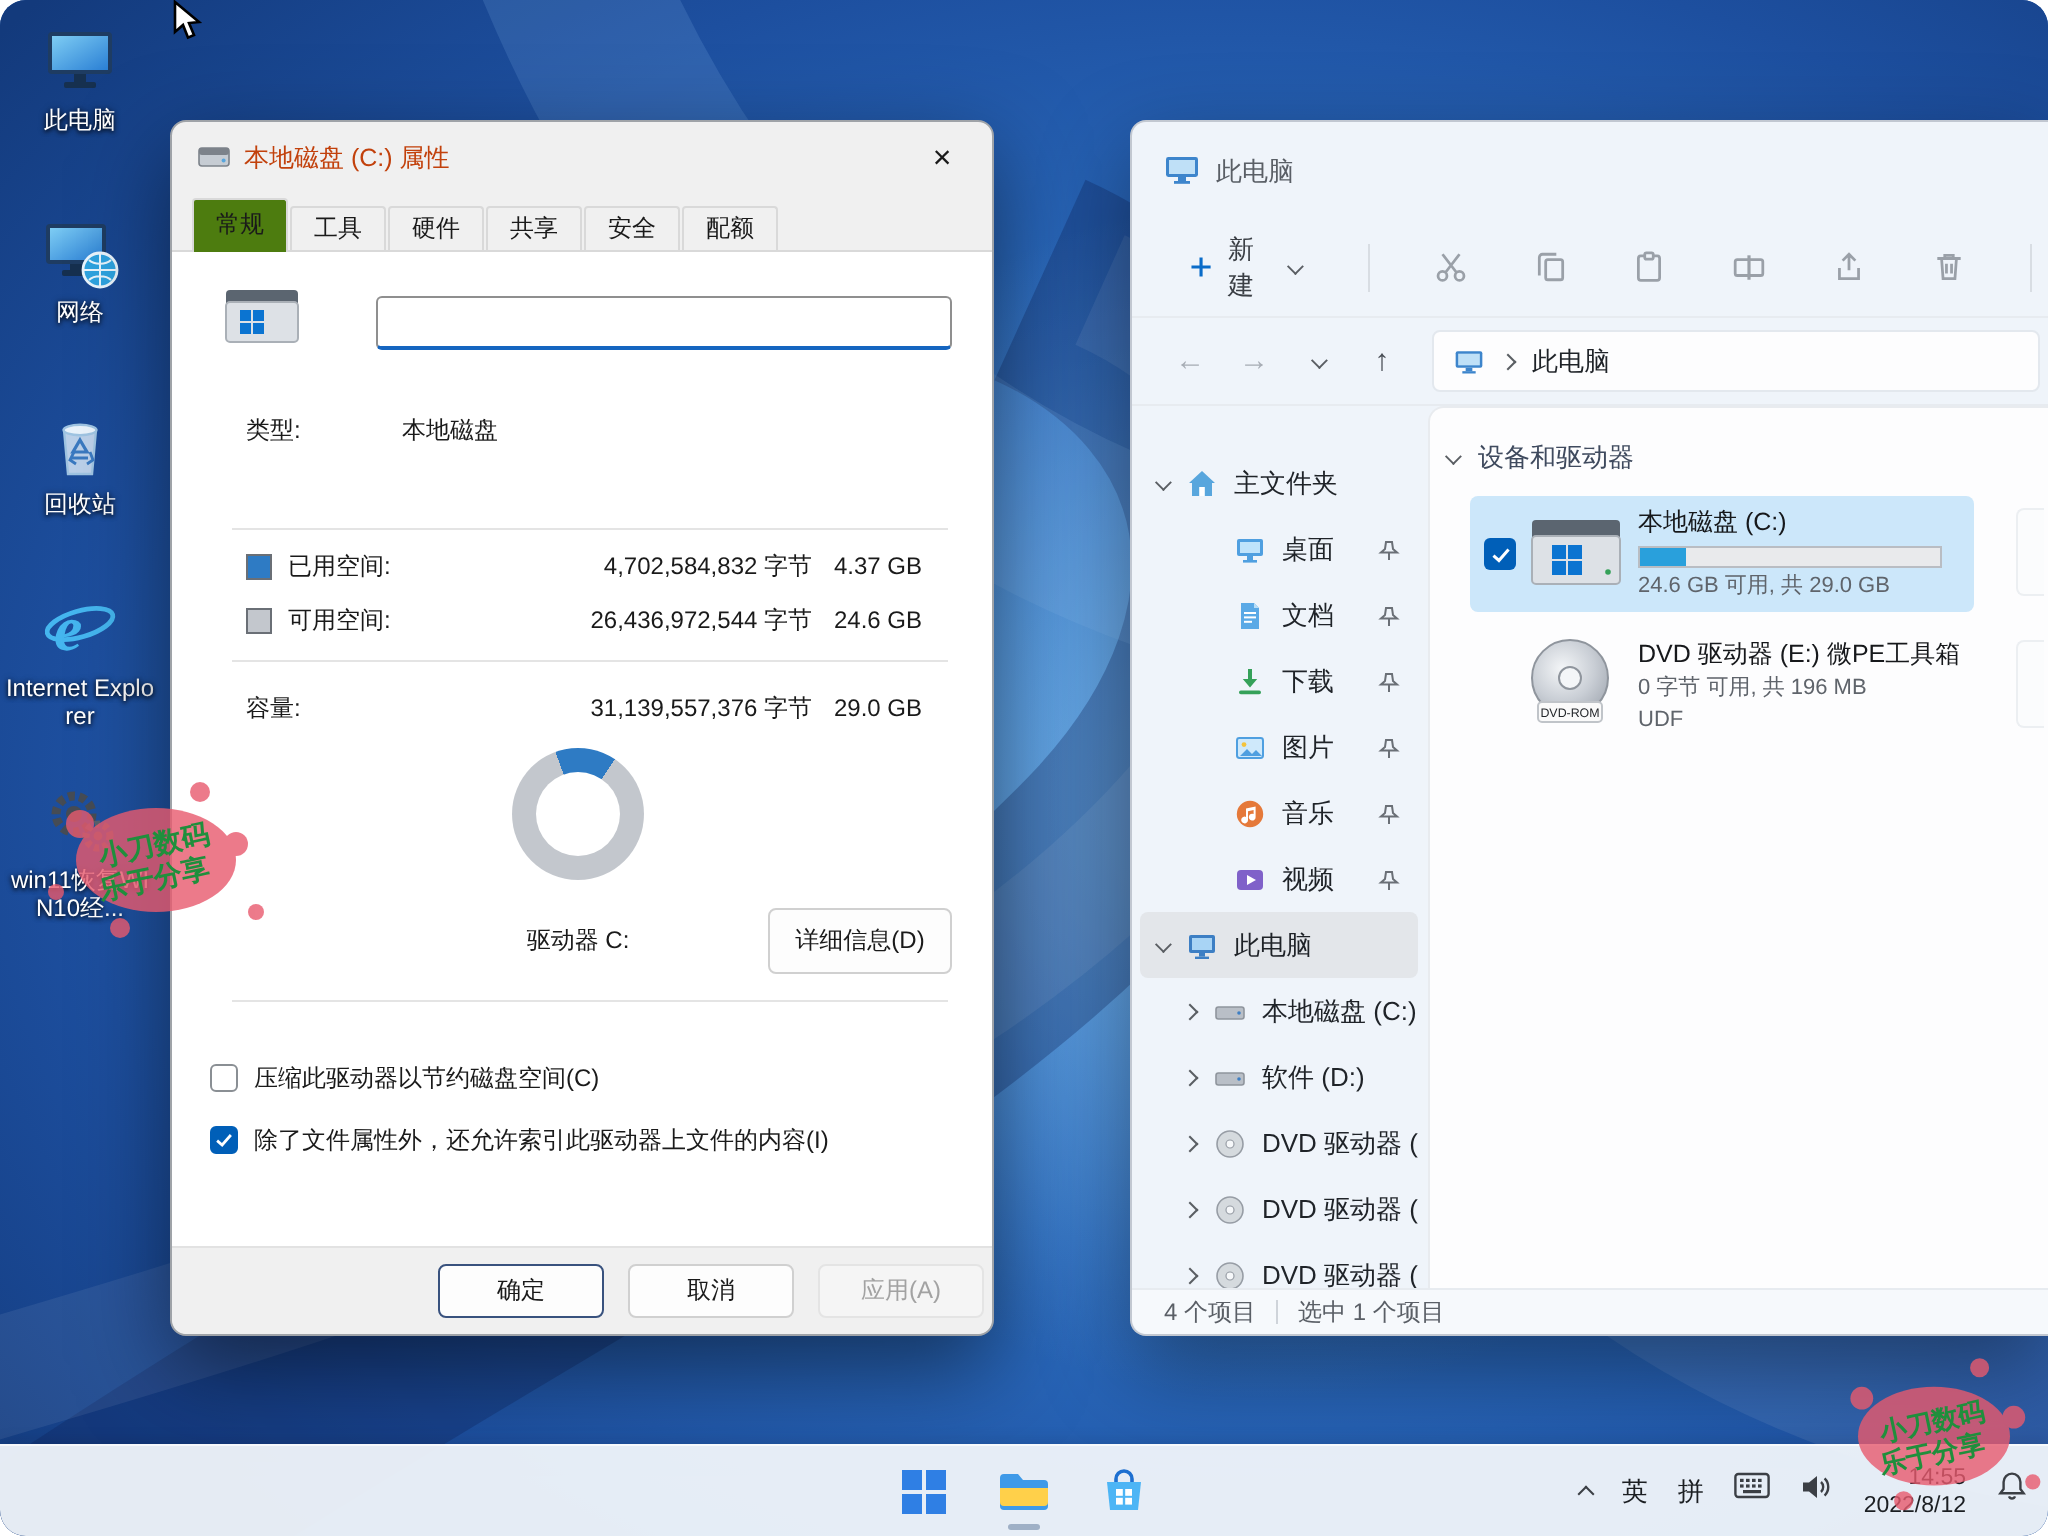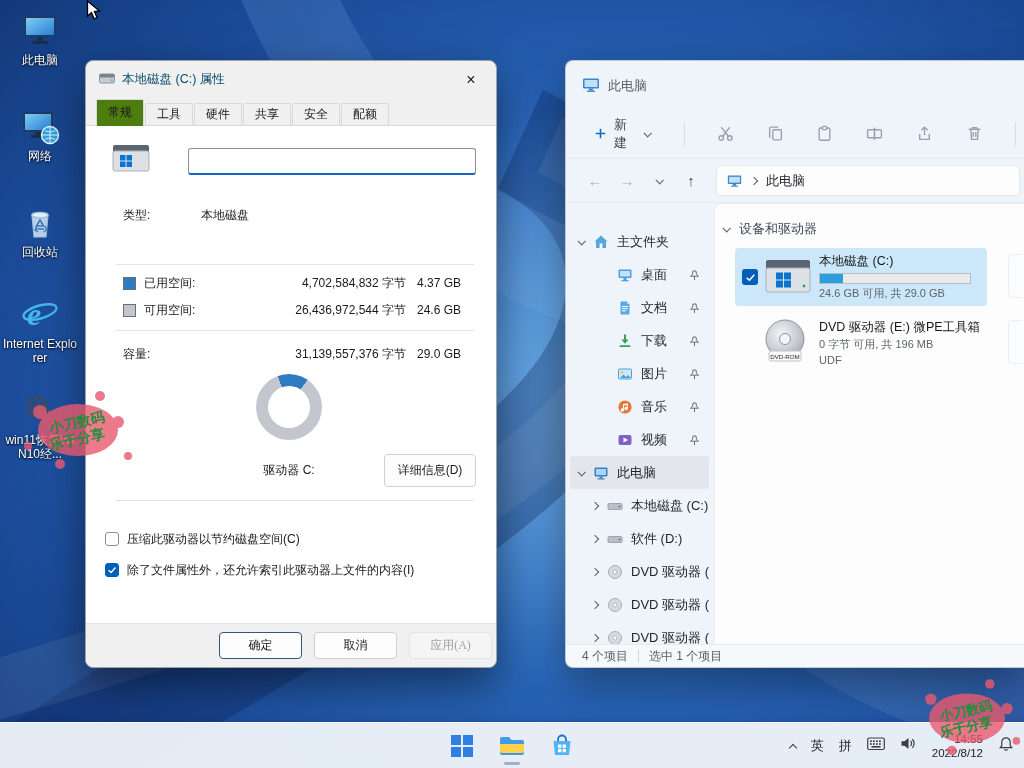--- a/index.html
+++ b/index.html
@@ -1,44 +1,44 @@
 <!DOCTYPE html>
 <html><head>
 <meta charset="utf-8">
 <style>
   * { margin:0; padding:0; box-sizing:border-box; }
   html,body { width:1024px; height:768px; overflow:hidden; }
   #screen { position:relative; width:1024px; height:768px; overflow:hidden;
-            font-family:"Liberation Sans","DejaVu Sans",sans-serif; background:#1c4e9e; cursor:default; }
+            font-family:"Liberation Sans","DejaVu Sans",sans-serif; background:#1c4e9e; cursor:default;border-radius:13px; }
   .wallpaper { position:absolute; inset:0; z-index:0; }
 
   
   .dicon { position:absolute; left:2px; width:76px; text-align:center; z-index:2; }
   .dicon .ic { height:40px; display:flex; justify-content:center; align-items:flex-end; }
   .dicon .lbl { margin-top:3px; font-size:12px; line-height:1.18; color:#fff;
                 text-shadow:0 1px 2px rgba(0,0,0,.85),0 0 3px rgba(0,0,0,.55); word-break:break-all; }
 
   .splat { position:absolute; z-index:60; pointer-events:none; }
 
   
   #props { position:absolute; left:85px; top:60px; width:412px; height:608px; z-index:30;
            background:#f0f0f0; border:1px solid #9fa3a8; border-radius:8px; box-shadow:0 16px 45px rgba(0,0,0,.5); }
   .dlg-titleicon { position:absolute; left:13px; top:11px; }
-  .dlg-title { position:absolute; left:36px; top:10px; font-size:12.5px; color:#0c4a6e; }
+  .dlg-title { position:absolute; left:36px; top:10px; font-size:12.5px; color:#c2410c; }
   .dlg-close { position:absolute; right:3px; top:3px; width:44px; height:31px; border:none; background:transparent;
                font-size:16px; line-height:31px; color:#1a1a1a; border-radius:6px; font-family:inherit; }
   .dlg-tabs { position:absolute; top:38px; left:0; right:0; height:27px; display:flex; align-items:flex-end;
               padding-left:10px; border-bottom:1px solid #d9d9d9; }
   .dlg-tab { height:22px; line-height:21px; padding:0 11px; font-size:12px; color:#1a1a1a; background:#f0f0f0;
              border:1px solid #d9d9d9; border-bottom:none; margin-right:1px; border-radius:2px 2px 0 0; }
   .dlg-tab.active { height:27px; line-height:25px; background:#4d7c0f; position:relative; z-index:2; margin-bottom:-1px;margin-top:32px; }
   .dlg-page { position:absolute; top:65px; left:0; right:0; bottom:44px; background:#fff; overflow:hidden; }
   .dlg-footer { position:absolute; bottom:0; left:0; right:0; height:44px; background:#f0f0f0;
                 border-top:1px solid #e2e2e2; border-radius:0 0 8px 8px; }
-  .dbtn { position:absolute; top:8px; width:83px; height:27px; font-size:12px; font-family:Liberation Serif, serif;
+  .dbtn { position:absolute; top:8px; width:83px; height:27px; font-size:12px; font-family:Liberation Sans, sans-serif;
           background:#fdfdfd; border:1px solid #d0d0d0; border-radius:4px; color:#1a1a1a; }
   .dbtn.default { border:1.6px solid #39527e; left:133px; }
   .dbtn.cancel { left:228px; }
   .dbtn.disabled { left:323px; color:#a2a2a2; background:#f5f5f5; border-color:#e4e4e4; }
   .drow { position:absolute; font-size:12px; color:#1a1a1a; line-height:15px; left:0; right:0; height:15px; }
   .dlabel { position:absolute; left:37px; }
   .dval-l { position:absolute; left:115px; }
   .dbytes { position:absolute; left:140px; width:180px; text-align:right; }
   .dsize  { position:absolute; left:328px; width:47px; text-align:right; }
   .legend { position:absolute; left:37px; top:1px; width:13px; height:13px; border:1px solid #6a6f76; }

